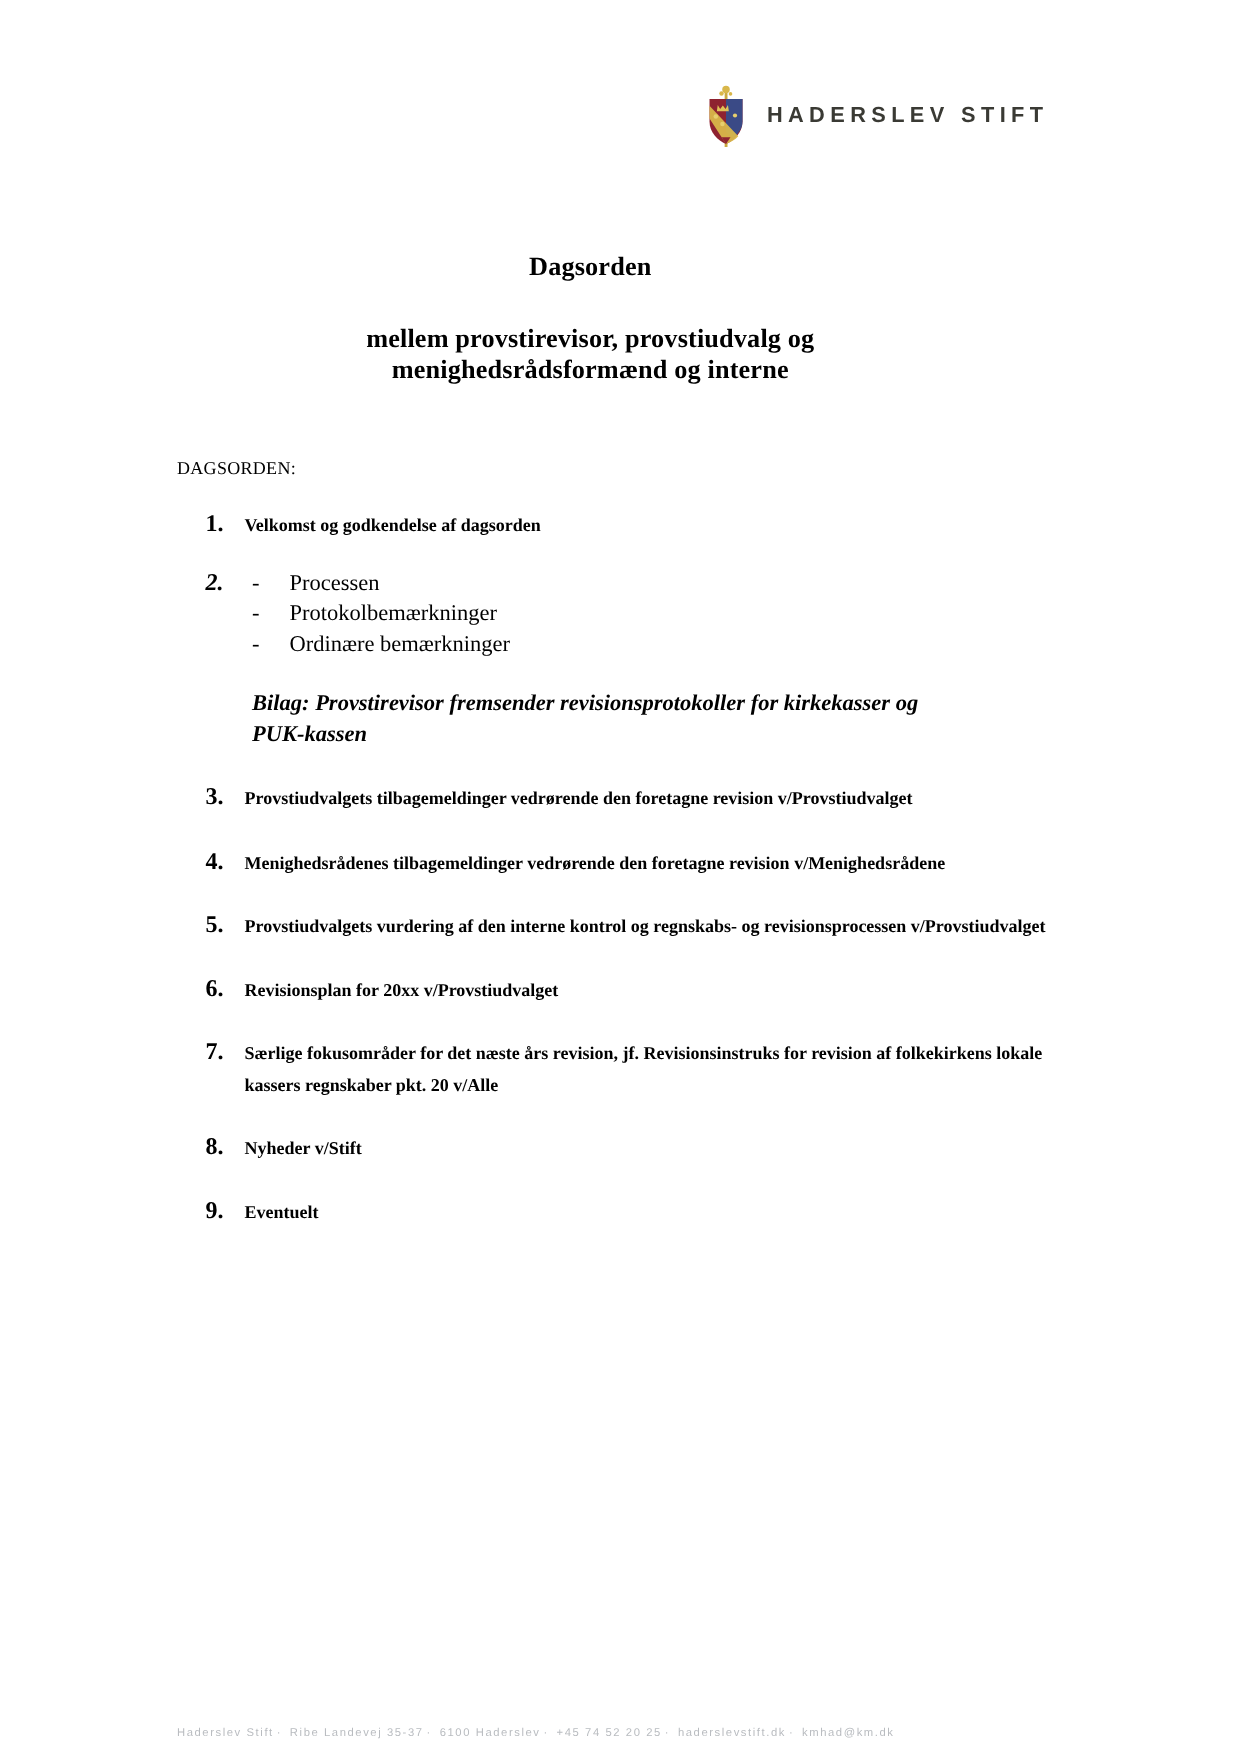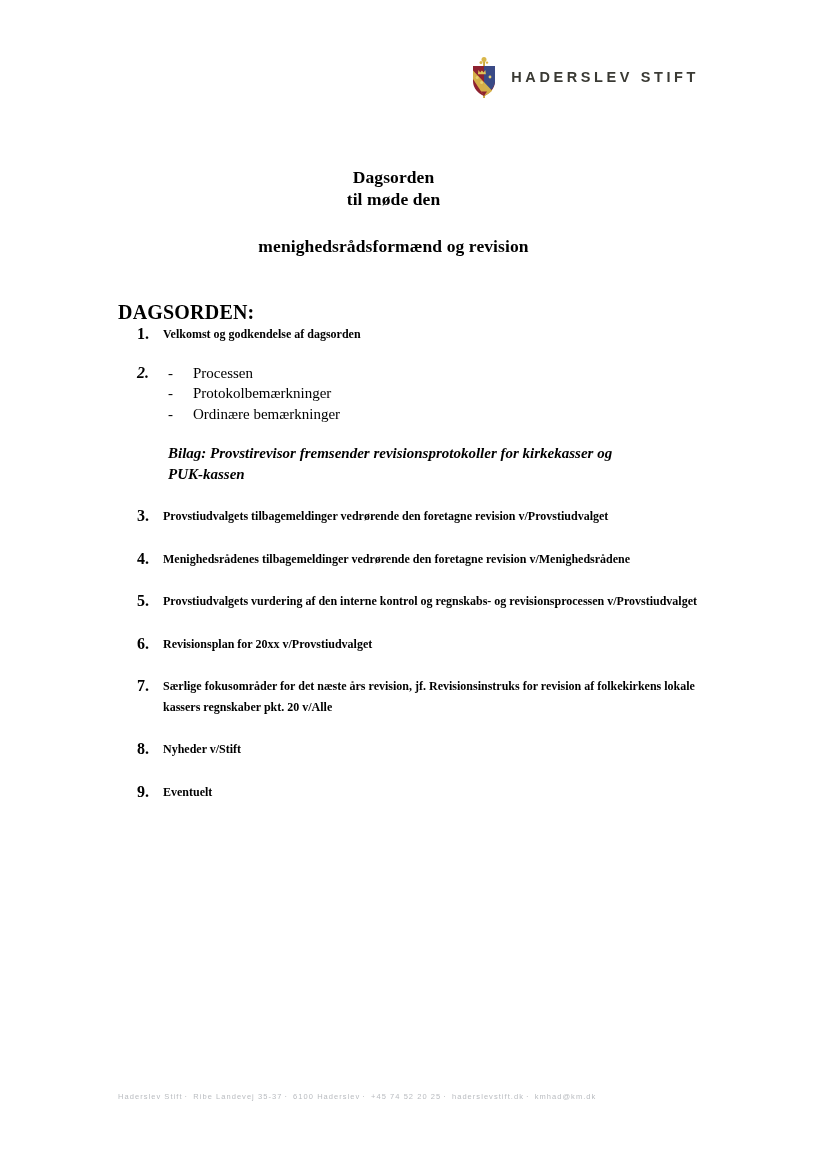--- a/index.html
+++ b/index.html
@@ -61,25 +61,25 @@
   .title-gap { height: 26px; }
 
   
   .agenda {
     position: absolute;
     top: 302px;
     left: 118px;
     width: 600px;
   }
   .agenda-heading {
-    font-size: 20px;
-    font-weight: bold;
+    font-size: 12px;
+    font-weight: normal;
     line-height: 20px;
     letter-spacing: 0.2px;
-    margin-bottom: 2px;
+    margin-bottom: 18px;
   }
   ol.agenda-list {
     list-style: none;
     margin: 0;
     padding: 0;
   }
   ol.agenda-list > li {
     position: relative;
     padding-left: 45px;
     margin-bottom: 22px;
@@ -127,21 +127,21 @@
     font-weight: bold;
     line-height: 20.5px;
     padding-left: 5px;
     max-width: 470px;
   }
 
   
   .footer {
     position: absolute;
     left: 118px;
-    top: 1092px;
+    top: 1150px;
     font-family: "Liberation Sans", "DejaVu Sans", sans-serif;
     font-size: 7.5px;
     letter-spacing: 1.05px;
     color: #b9bcc0;
     white-space: nowrap;
   }
   .footer .sep { padding: 0 2px; }
 </style>
 </head>
 <body>
@@ -168,23 +168,23 @@
       <circle cx="20" cy="22" r="1.4" fill="#e7cf6e"></circle>
 
       <path d="M11 36.5 L14 41 L17 36.5 Z" fill="#8e2230"></path>
     </svg>
   </div>
   <div class="wordmark">HADERSLEV STIFT</div>
 </div>
 
 <div class="title-block">
   <div class="title-line">Dagsorden</div>
-  <div class="title-line">til møde den</div>
   <div class="title-gap"></div>
-  <div class="title-line">menighedsrådsformænd og revision</div>
+  <div class="title-line">mellem provstirevisor, provstiudvalg og</div>
+  <div class="title-line">menighedsrådsformænd og interne</div>
 </div>
 
 <div class="agenda">
   <div class="agenda-heading">DAGSORDEN:</div>
 
   <ol class="agenda-list">
 
     <li class="tight">
       <span class="item-num">1.</span>
       <span class="item-text">Velkomst og godkendelse af dagsorden</span>

